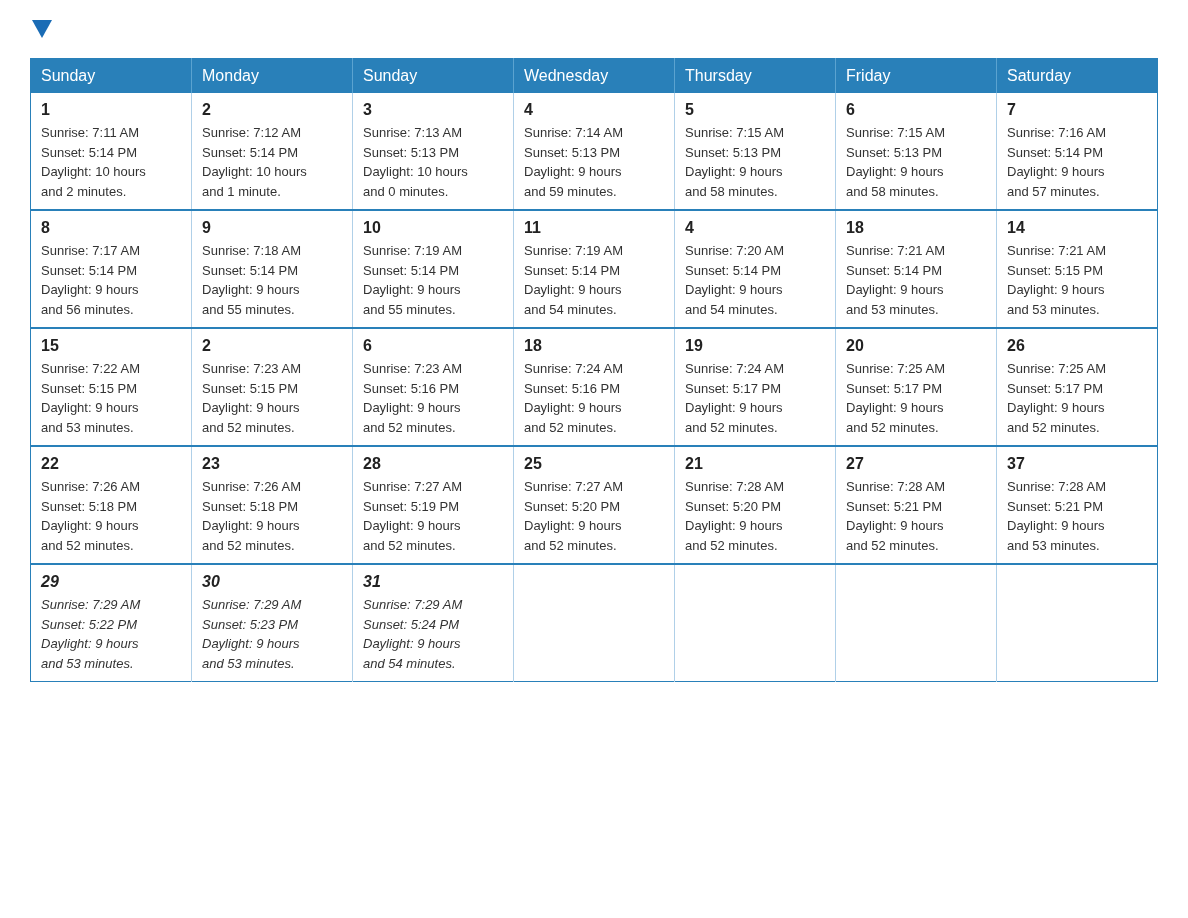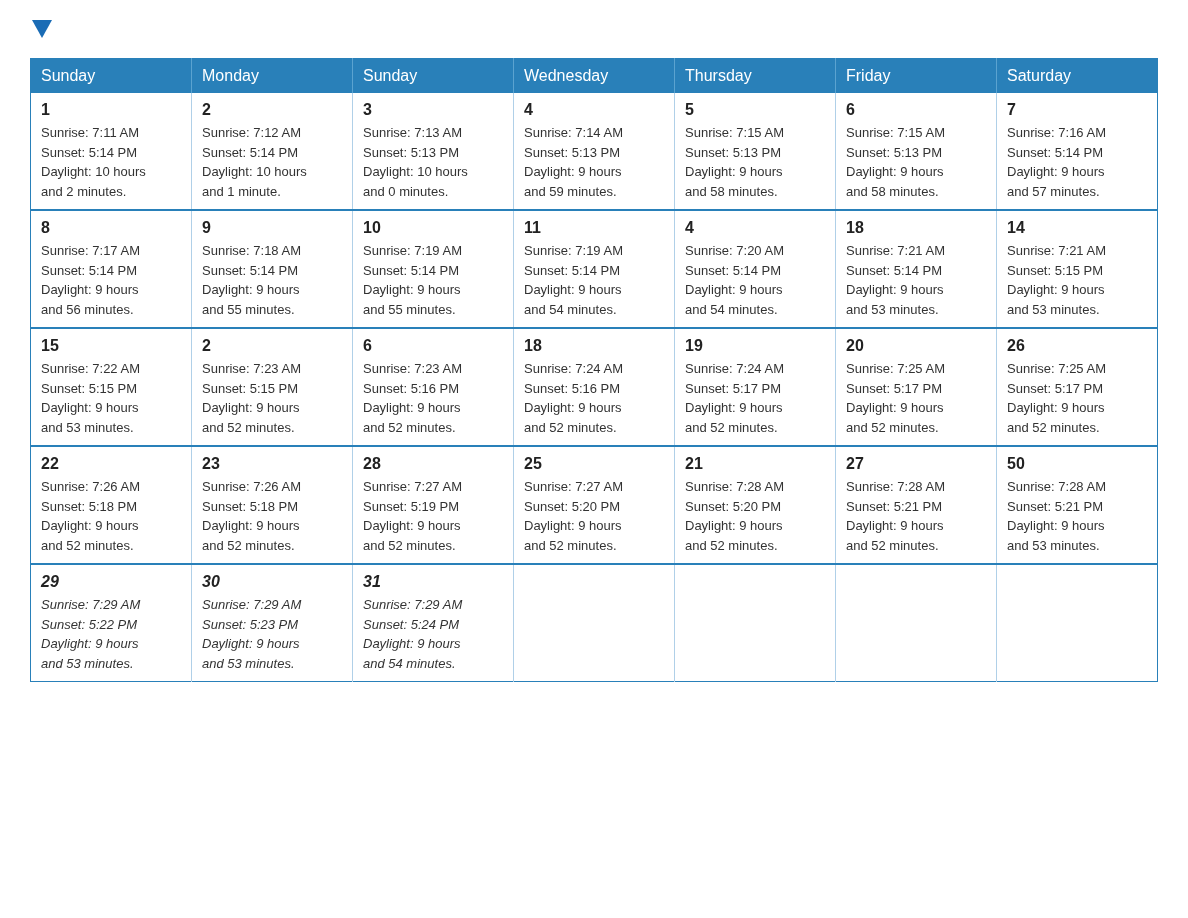--- a/index.html
+++ b/index.html
@@ -236,21 +236,21 @@
         </td>
         <td>
           <div class="day-num">21</div>
           <div class="day-info">Sunrise: 7:28 AM<br>Sunset: 5:20 PM<br>Daylight: 9 hours<br>and 52 minutes.</div>
         </td>
         <td>
           <div class="day-num">27</div>
           <div class="day-info">Sunrise: 7:28 AM<br>Sunset: 5:21 PM<br>Daylight: 9 hours<br>and 52 minutes.</div>
         </td>
         <td>
-          <div class="day-num">50</div>
+          <div class="day-num">37</div>
           <div class="day-info">Sunrise: 7:28 AM<br>Sunset: 5:21 PM<br>Daylight: 9 hours<br>and 53 minutes.</div>
         </td>
       </tr>
       <tr>
         <td>
           <div class="day-num">29</div>
           <div class="day-info">Sunrise: 7:29 AM<br>Sunset: 5:22 PM<br>Daylight: 9 hours<br>and 53 minutes.</div>
         </td>
         <td>
           <div class="day-num">30</div>

